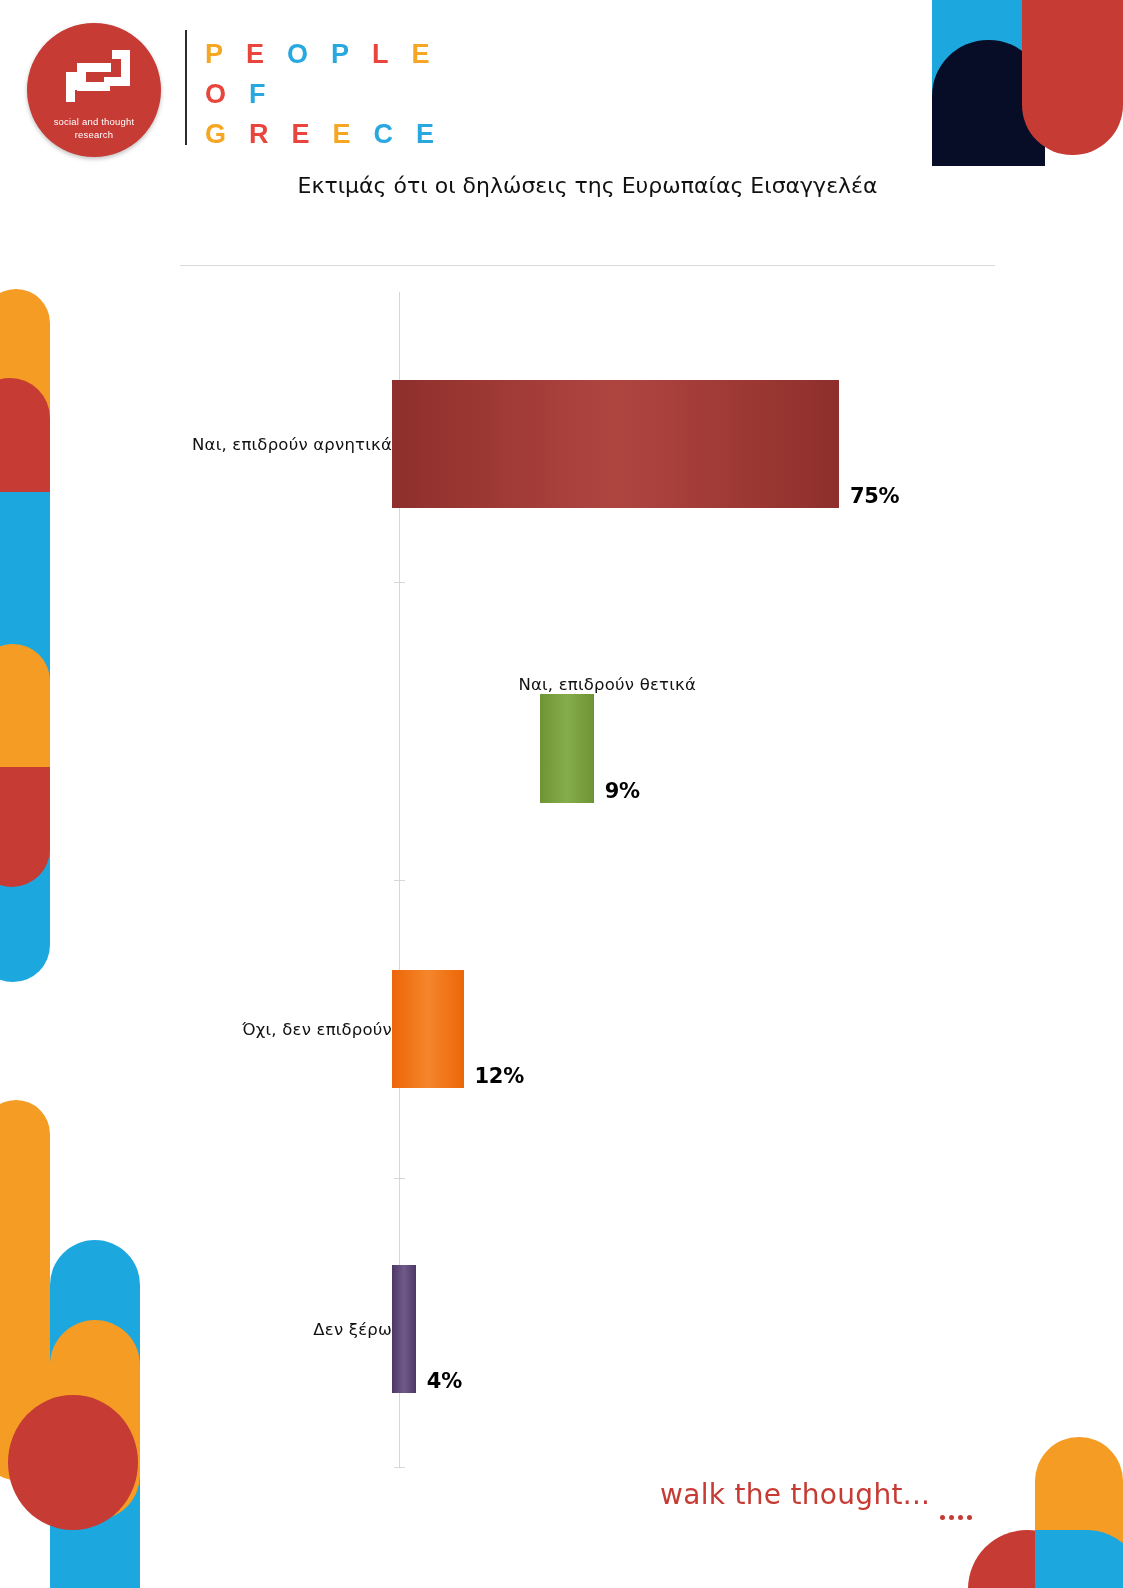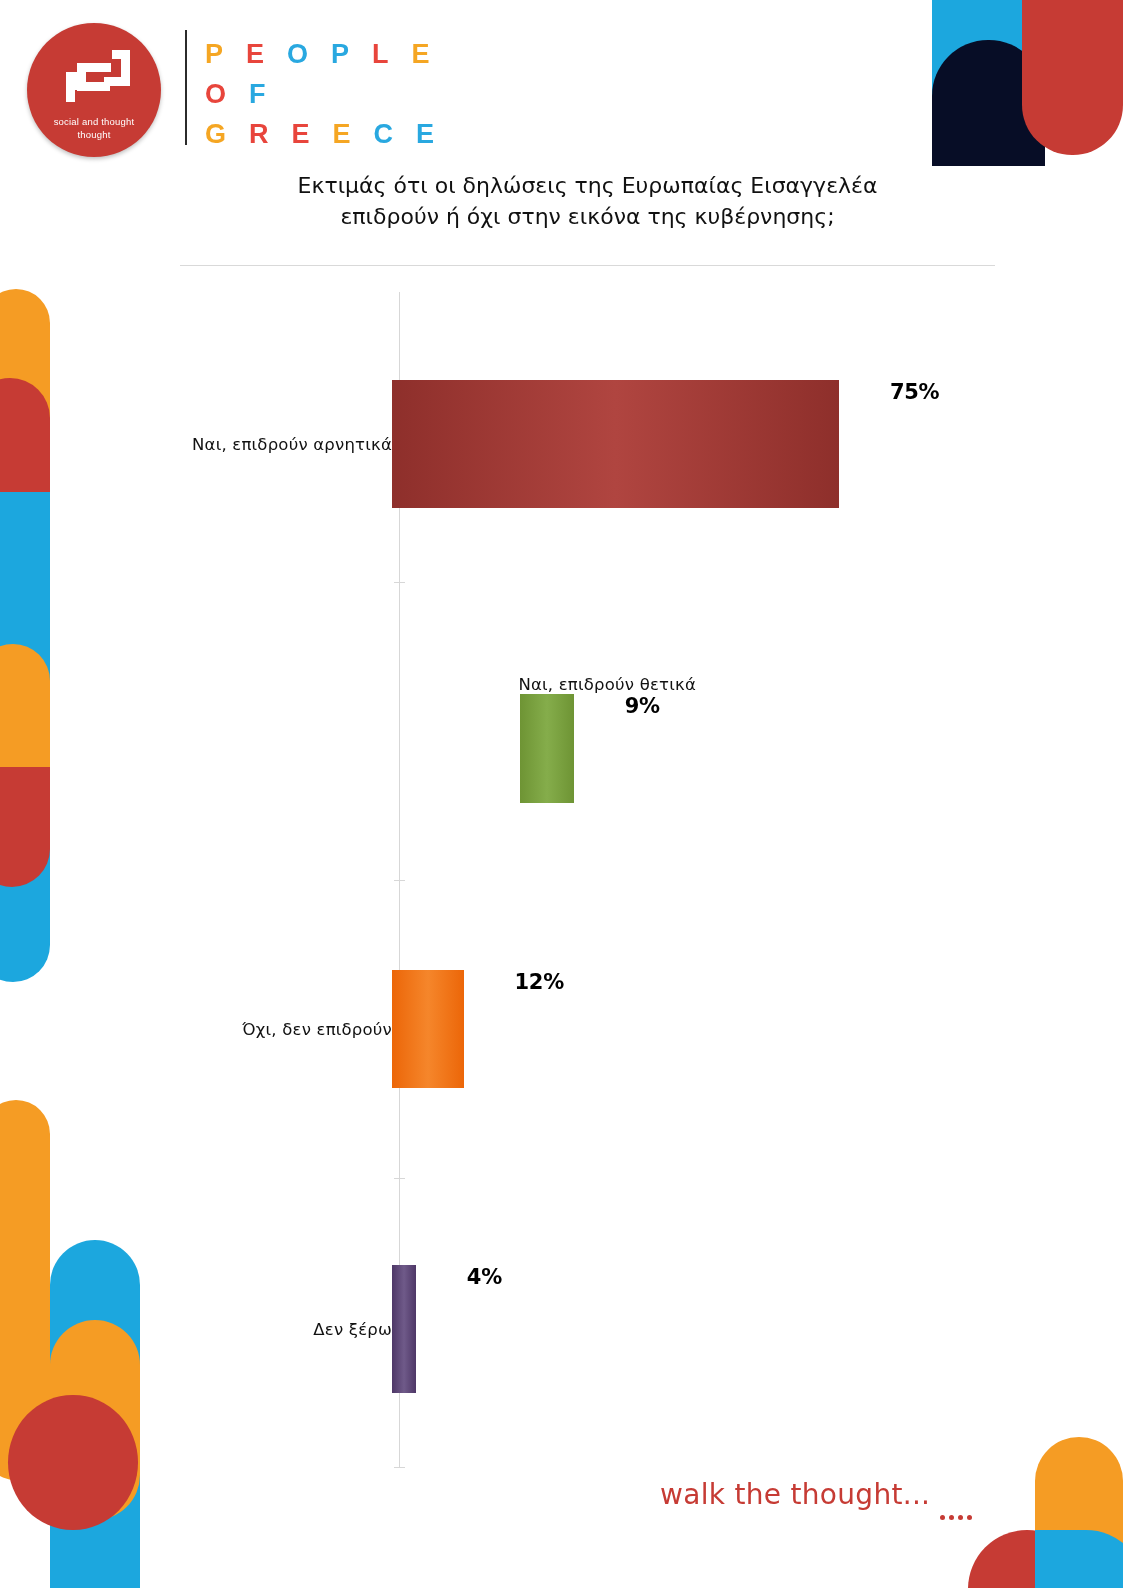--- a/index.html
+++ b/index.html
@@ -66,21 +66,21 @@
   .axis{position:absolute;left:219px;top:0;width:1px;height:1175px;background:#d7d7d7;}
   .gridline{position:absolute;left:214px;width:11px;height:1px;background:#d7d7d7;}
 
   .row{position:absolute;left:0;width:820px;display:flex;align-items:center;}
   .row-label{
     width:212px;text-align:right;padding-right:0;
     font-size:16.5px;color:#111;font-family:"DejaVu Sans", sans-serif;
     letter-spacing:.2px;
   }
   .bar{height:100%;}
-  .bar-wrap{flex:1;display:flex;align-items:flex-start;height:100%;gap:40px;}
+  .bar-wrap{flex:1;display:flex;align-items:flex-end;height:100%;}
   .bar-value{
     margin-left:11px;font-size:21px;font-weight:bold;color:#000;
     font-family:"DejaVu Sans", sans-serif;letter-spacing:-.3px;
   }
 
   .bar-neg{background:linear-gradient(90deg,#8e2f2b 0%,#b04540 50%,#8e2f2b 100%);}
   .bar-pos{background:linear-gradient(90deg,#6e9434 0%,#85ad4b 50%,#6e9434 100%);}
   .bar-no{background:linear-gradient(90deg,#ec6608 0%,#f5862b 50%,#ec6608 100%);}
   .bar-dk{background:linear-gradient(90deg,#4e3767 0%,#6f5a89 50%,#4e3767 100%);}
 
@@ -123,21 +123,21 @@
 
   <div class="logo-circle">
     <svg class="logo-mark" viewBox="0 0 76 56">
       <path fill="#ffffff" d="M55 2 h18 v36 h-26 v-9 h17 v-18 h-9 z"></path>
       <path fill="#ffffff" d="M20 15 h34 v9 h-25 v10 h24 v9 h-33 z"></path>
       <path fill="#ffffff" d="M9 24 h20 v9 h-11 v21 h-9 z"></path>
       <path fill="#ffffff" d="M18 33 h11 v9 h-11 z"></path>
     </svg>
     <div class="logo-sub">
       <span>social and thought</span><br>
-      <span>thought</span>
+      <span>research</span>
     </div>
   </div>
 
   <div class="logo-divider"></div>
 
   <div class="wordmark">
     <div class="wm-row" id="wm1">
         <span class="l" style="color: rgb(245, 166, 35);">P</span>
         <span class="l" style="color: rgb(232, 69, 60);">E</span>
         <span class="l" style="color: rgb(41, 168, 224);">O</span>
@@ -156,21 +156,20 @@
         <span class="l" style="color: rgb(245, 166, 35);">E</span>
         <span class="l" style="color: rgb(41, 168, 224);">C</span>
         <span class="l" style="color: rgb(41, 168, 224);">E</span>
       </div>
   </div>
 </div>
 
 <div class="title-wrap">
   <div class="title">
     <span>Εκτιμάς ότι οι δηλώσεις της Ευρωπαίας Εισαγγελέα</span><br>
-    <span>επιδρούν ή όχι στην εικόνα της κυβέρνησης;</span>
   </div>
 </div>
 <div class="title-rule"></div>
 
 <div class="chart">
   <div class="axis"></div>
   <div id="gridlines">
       <div class="gridline" style="top: 290px;"></div>
       <div class="gridline" style="top: 588px;"></div>
       <div class="gridline" style="top: 886px;"></div>

